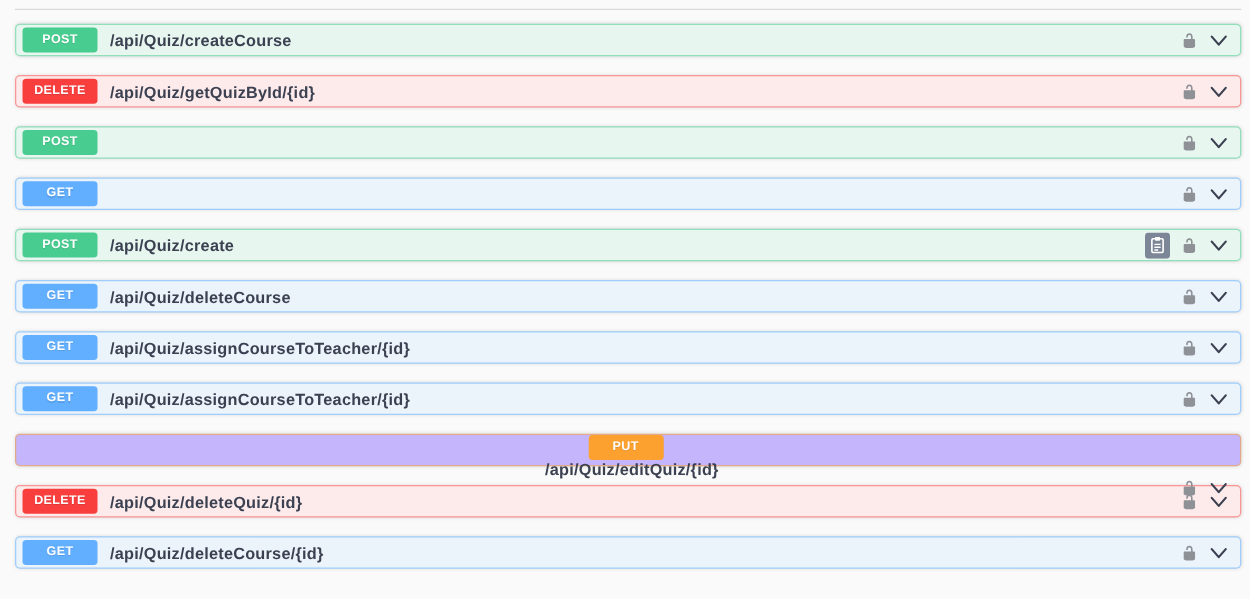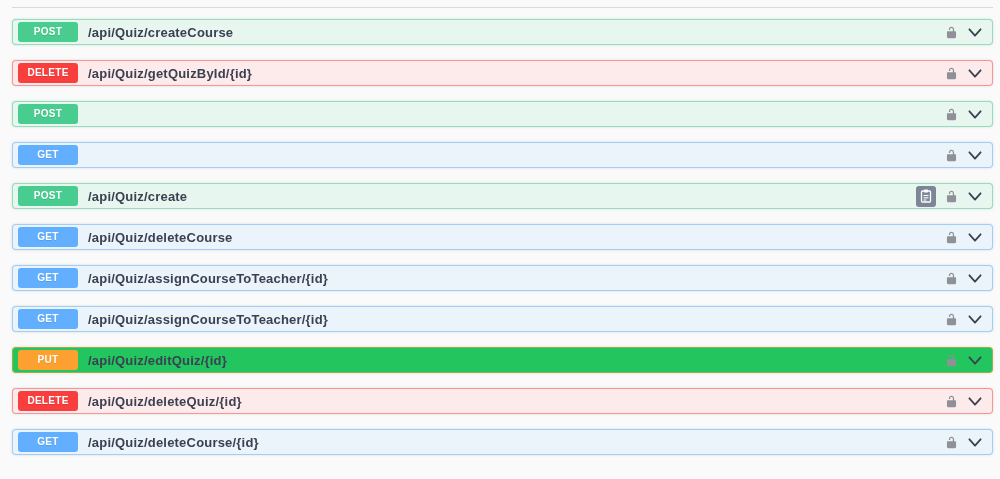--- a/index.html
+++ b/index.html
@@ -230,21 +230,21 @@
       <button class="icon-btn">
         <span style="display:flex">
           <svg width="16" height="13" viewBox="0 0 20 16" fill="none" stroke="#3b4151" stroke-width="2.2" stroke-linecap="round" stroke-linejoin="round">
                 <polyline points="3,4 10,12 17,4"></polyline>
               </svg>
         </span>
       </button>
     </span>
   </div>
 
-  <div class="opblock" style="background: #22c55e; border-color: rgba(252, 161, 48, 0.55);">
+  <div class="opblock" style="background: #c4b5fd; border-color: rgba(252, 161, 48, 0.55); flex-direction: column;">
     <span class="method-badge" style="background: rgb(252, 161, 48);">PUT</span>
     <span class="path">/api/Quiz/editQuiz/{id}</span>
     <span class="right">
 
       <button class="icon-btn">
         <span style="display:flex">
           <svg width="13" height="15" viewBox="0 0 20 20" fill="#8e9196">
             <path d="M15.8 8H14V5.6C14 2.703 12.665 1 10 1 7.334 1 6 2.703 6 5.6V6h2v-.801C8 3.754 8.797 3 10 3c1.203 0 2 .754 2 2.199V8H4c-.553 0-1 .646-1 1.199V17c0 .549.428 1.139.951 1.307l1.197.387c.524.167 1.378.306 1.899.306h5.906c.524 0 1.375-.139 1.899-.307l1.197-.387c.523-.167.951-.757.951-1.306V9.199C17 8.646 16.352 8 15.8 8z"></path>
           </svg>
         </span>

